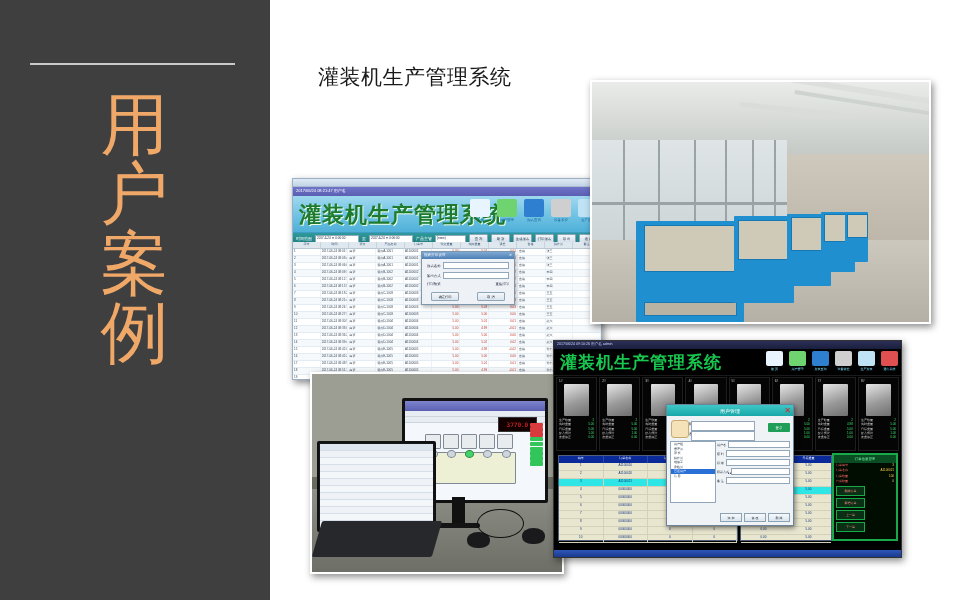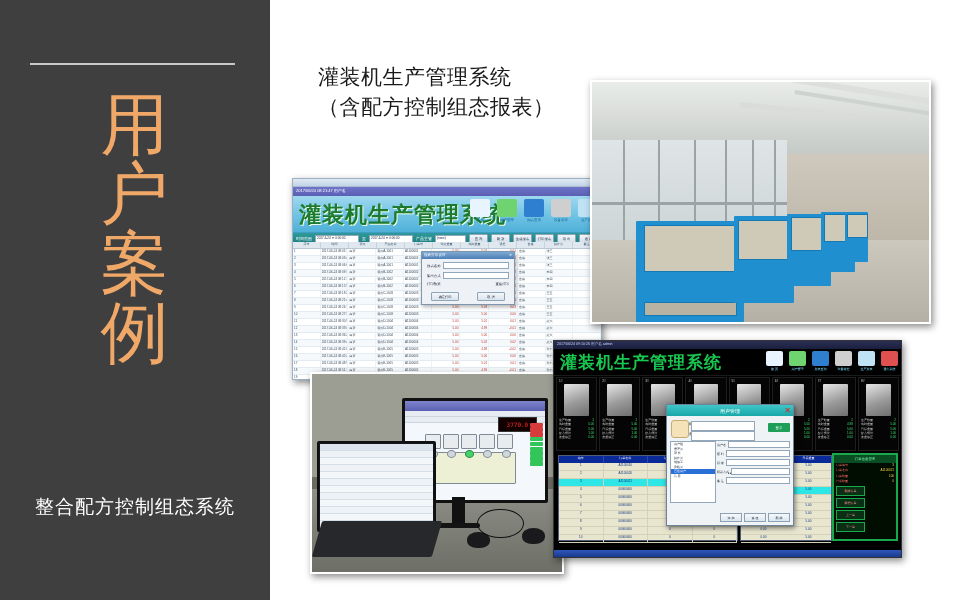--- a/index.html
+++ b/index.html
@@ -204,26 +204,24 @@
 <div class="slide">
 
   <div class="sidebar">
     <div class="rule"></div>
     <div class="vtitle">
       <span>用</span>
       <span>户</span>
       <span>案</span>
       <span>例</span>
     </div>
-    <div class="subtitle">整合配方控制组态系统</div>
   </div>
 
   <div class="heading">
     <span>灌装机生产管理系统</span>
-    <span>（含配方控制组态报表）</span>
   </div>
 
   <div class="frame" id="panelA">
     <div class="winbar"></div>
     <div class="menustrip">2017/06/24  08:21:47        用户名</div>
     <div class="apphdr">
       <div class="apptitle">灌装机生产管理系统</div>
       <div class="icons" id="a-icons">
           <div class="ic">
             <span class="g" style="background:#e8f4ff"></span>

